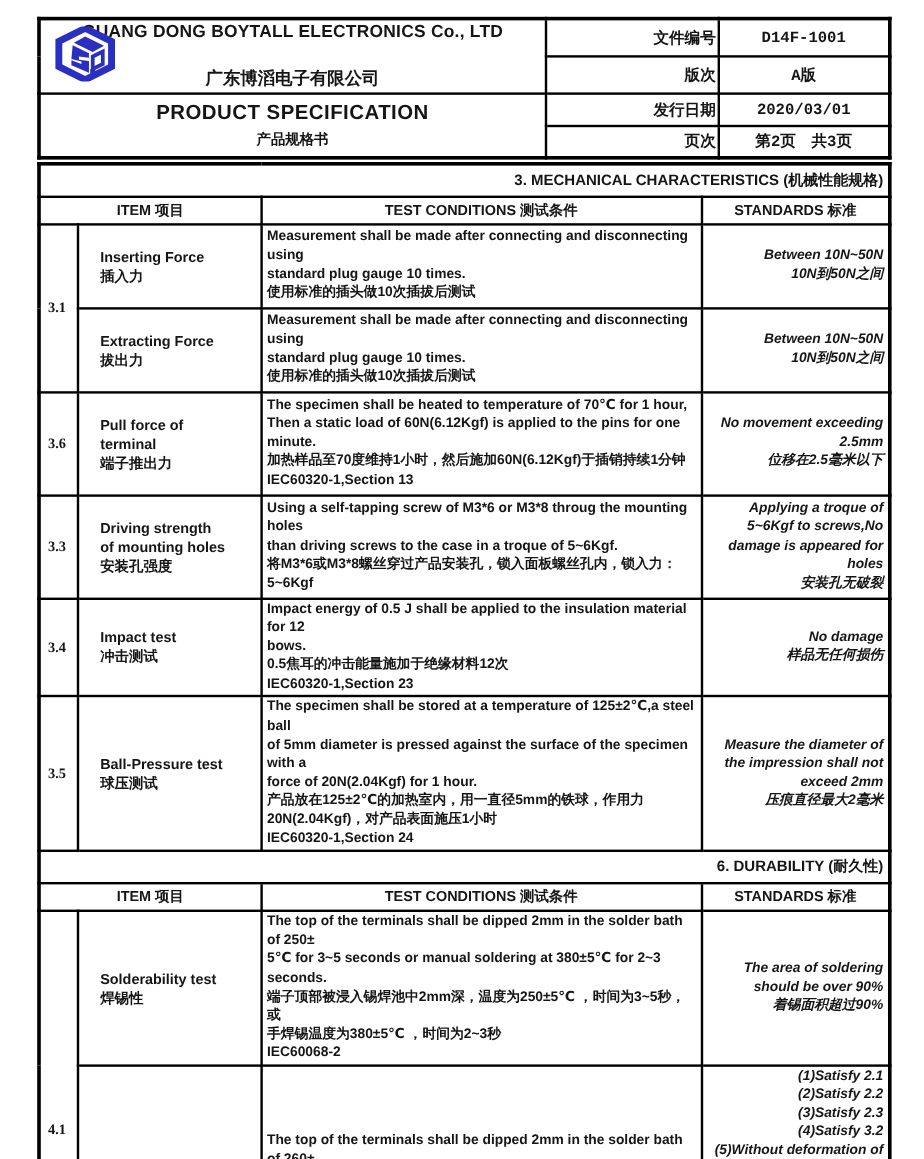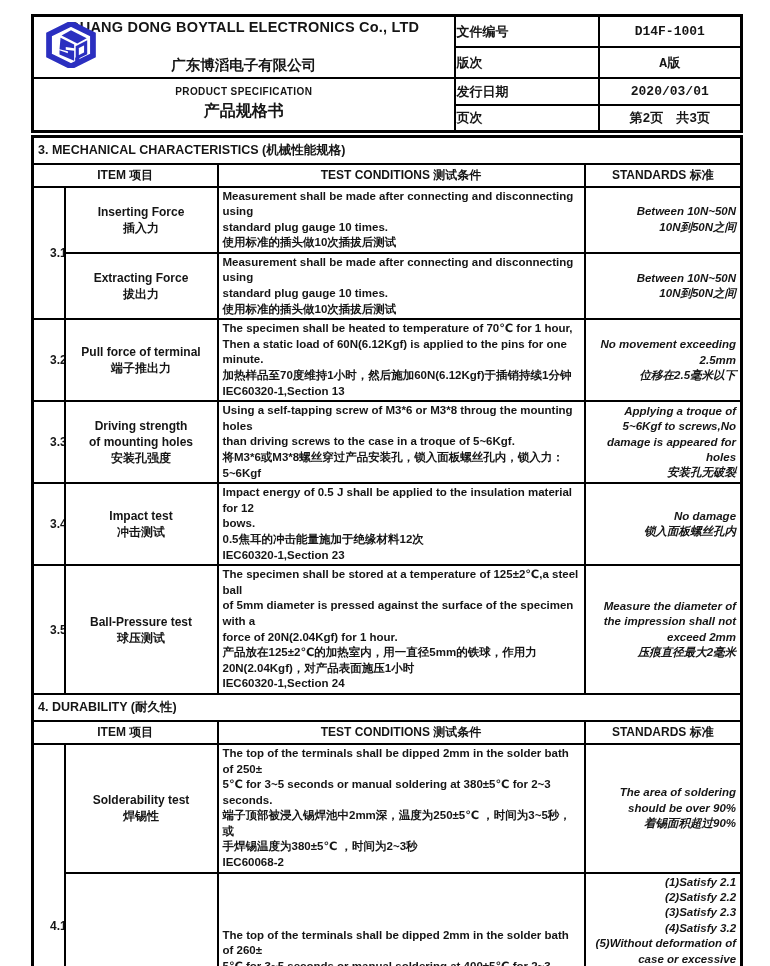--- a/index.html
+++ b/index.html
@@ -14,30 +14,30 @@
   td{border:2px solid #000;vertical-align:middle;overflow:hidden;}
   .hdr{border:3px solid #000;}
   .main{border:3px solid #000;margin-top:2px;}
 
   
   .company-cell{position:relative;text-align:center;padding:2px;}
   .logo{position:absolute;left:10px;top:5px;}
   .company-en{font-size:14.5px;letter-spacing:.2px;}
   .company-cn{font-size:14.5px;margin-top:21px;}
   .title-cell{text-align:center;}
-  .doc-title-en{font-size:10px;letter-spacing:.4px;}
-  .doc-title-cn{font-size:16px;margin-top:4px;}
-  .mlabel{text-align:left;font-size:13px;margin-top:37px;}
+  .doc-title-en{font-size:17px;letter-spacing:.4px;}
+  .doc-title-cn{font-size:12px;margin-top:4px;}
+  .mlabel{text-align:right;font-size:13px;margin-top:37px;}
   .mvalue{text-align:center;font-size:13px;font-family:Liberation Mono, monospace;}
 
   
-  .sect td{font-size:12.5px;text-align:left;padding:4px 4px;}
+  .sect td{font-size:12.5px;text-align:right;padding:4px 4px;}
   .thead td{text-align:center;font-size:12px;padding:2px;margin-top:22px;}
-  .num{text-align:left;font-size:12px;padding:16px;}
-  .name{text-align:center;font-size:12px;line-height:16px;white-space:pre-line;padding:2px;}
+  .num{text-align:left;font-size:12px;padding:6px;font-family:Liberation Serif, serif;}
+  .name{font-size:12px;line-height:16px;white-space:pre-line;padding:18px;}
   .cond{font-size:11.5px;line-height:15.6px;white-space:pre-line;text-align:left;padding:1px 4px;}
   .std{font-size:11.5px;line-height:15.4px;white-space:pre-line;text-align:right;padding:1px 4px;font-style:italic;}
 </style>
 </head>
 <body>
 
 <div class="page">
 
   <table class="hdr">
     <colgroup>
@@ -114,21 +114,21 @@
       <td class="name">Extracting Force
 拔出力</td>
       <td class="cond">Measurement shall be made after connecting and disconnecting using
 standard plug gauge 10 times.
 使用标准的插头做10次插拔后测试</td>
       <td class="std">Between 10N~50N
 10N到50N之间</td>
     </tr>
 
     <tr style="height:79px">
-      <td class="num">3.2</td>
+      <td class="num">3.6</td>
       <td class="name">Pull force of terminal
 端子推出力</td>
       <td class="cond">The specimen shall be heated to temperature of 70℃ for 1 hour,
 Then a static load of 60N(6.12Kgf) is applied to the pins for one minute.
 加热样品至70度维持1小时，然后施加60N(6.12Kgf)于插销持续1分钟
 IEC60320-1,Section 13</td>
       <td class="std">No movement exceeding
  2.5mm
 位移在2.5毫米以下</td>
     </tr>
@@ -151,41 +151,41 @@
 
     <tr style="height:57px">
       <td class="num">3.4</td>
       <td class="name">Impact test
 冲击测试</td>
       <td class="cond">Impact energy of 0.5 J shall be applied to the insulation material for 12
 bows.
 0.5焦耳的冲击能量施加于绝缘材料12次
 IEC60320-1,Section 23</td>
       <td class="std">No damage
-锁入面板螺丝孔内</td>
+样品无任何损伤</td>
     </tr>
 
     <tr style="height:94px">
       <td class="num">3.5</td>
       <td class="name">Ball-Pressure test
 球压测试</td>
       <td class="cond">The specimen shall be stored at a temperature of 125±2℃,a steel ball
 of 5mm diameter is pressed against the surface of the specimen with a
 force of 20N(2.04Kgf) for 1 hour.
 产品放在125±2℃的加热室内，用一直径5mm的铁球，作用力
 20N(2.04Kgf)，对产品表面施压1小时
 IEC60320-1,Section 24</td>
       <td class="std">Measure the diameter of
 the impression shall not
 exceed 2mm
 压痕直径最大2毫米</td>
     </tr>
 
     <tr class="sect" style="height:25px">
-      <td colspan="4">4. DURABILITY  (耐久性)</td>
+      <td colspan="4">6. DURABILITY  (耐久性)</td>
     </tr>
     <tr class="thead" style="height:23px">
       <td colspan="2">ITEM 项目</td>
       <td>TEST CONDITIONS 测试条件</td>
       <td>STANDARDS 标准</td>
     </tr>
 
     <tr style="height:82px">
       <td class="num" rowspan="2">4.1</td>
       <td class="name">Solderability test

